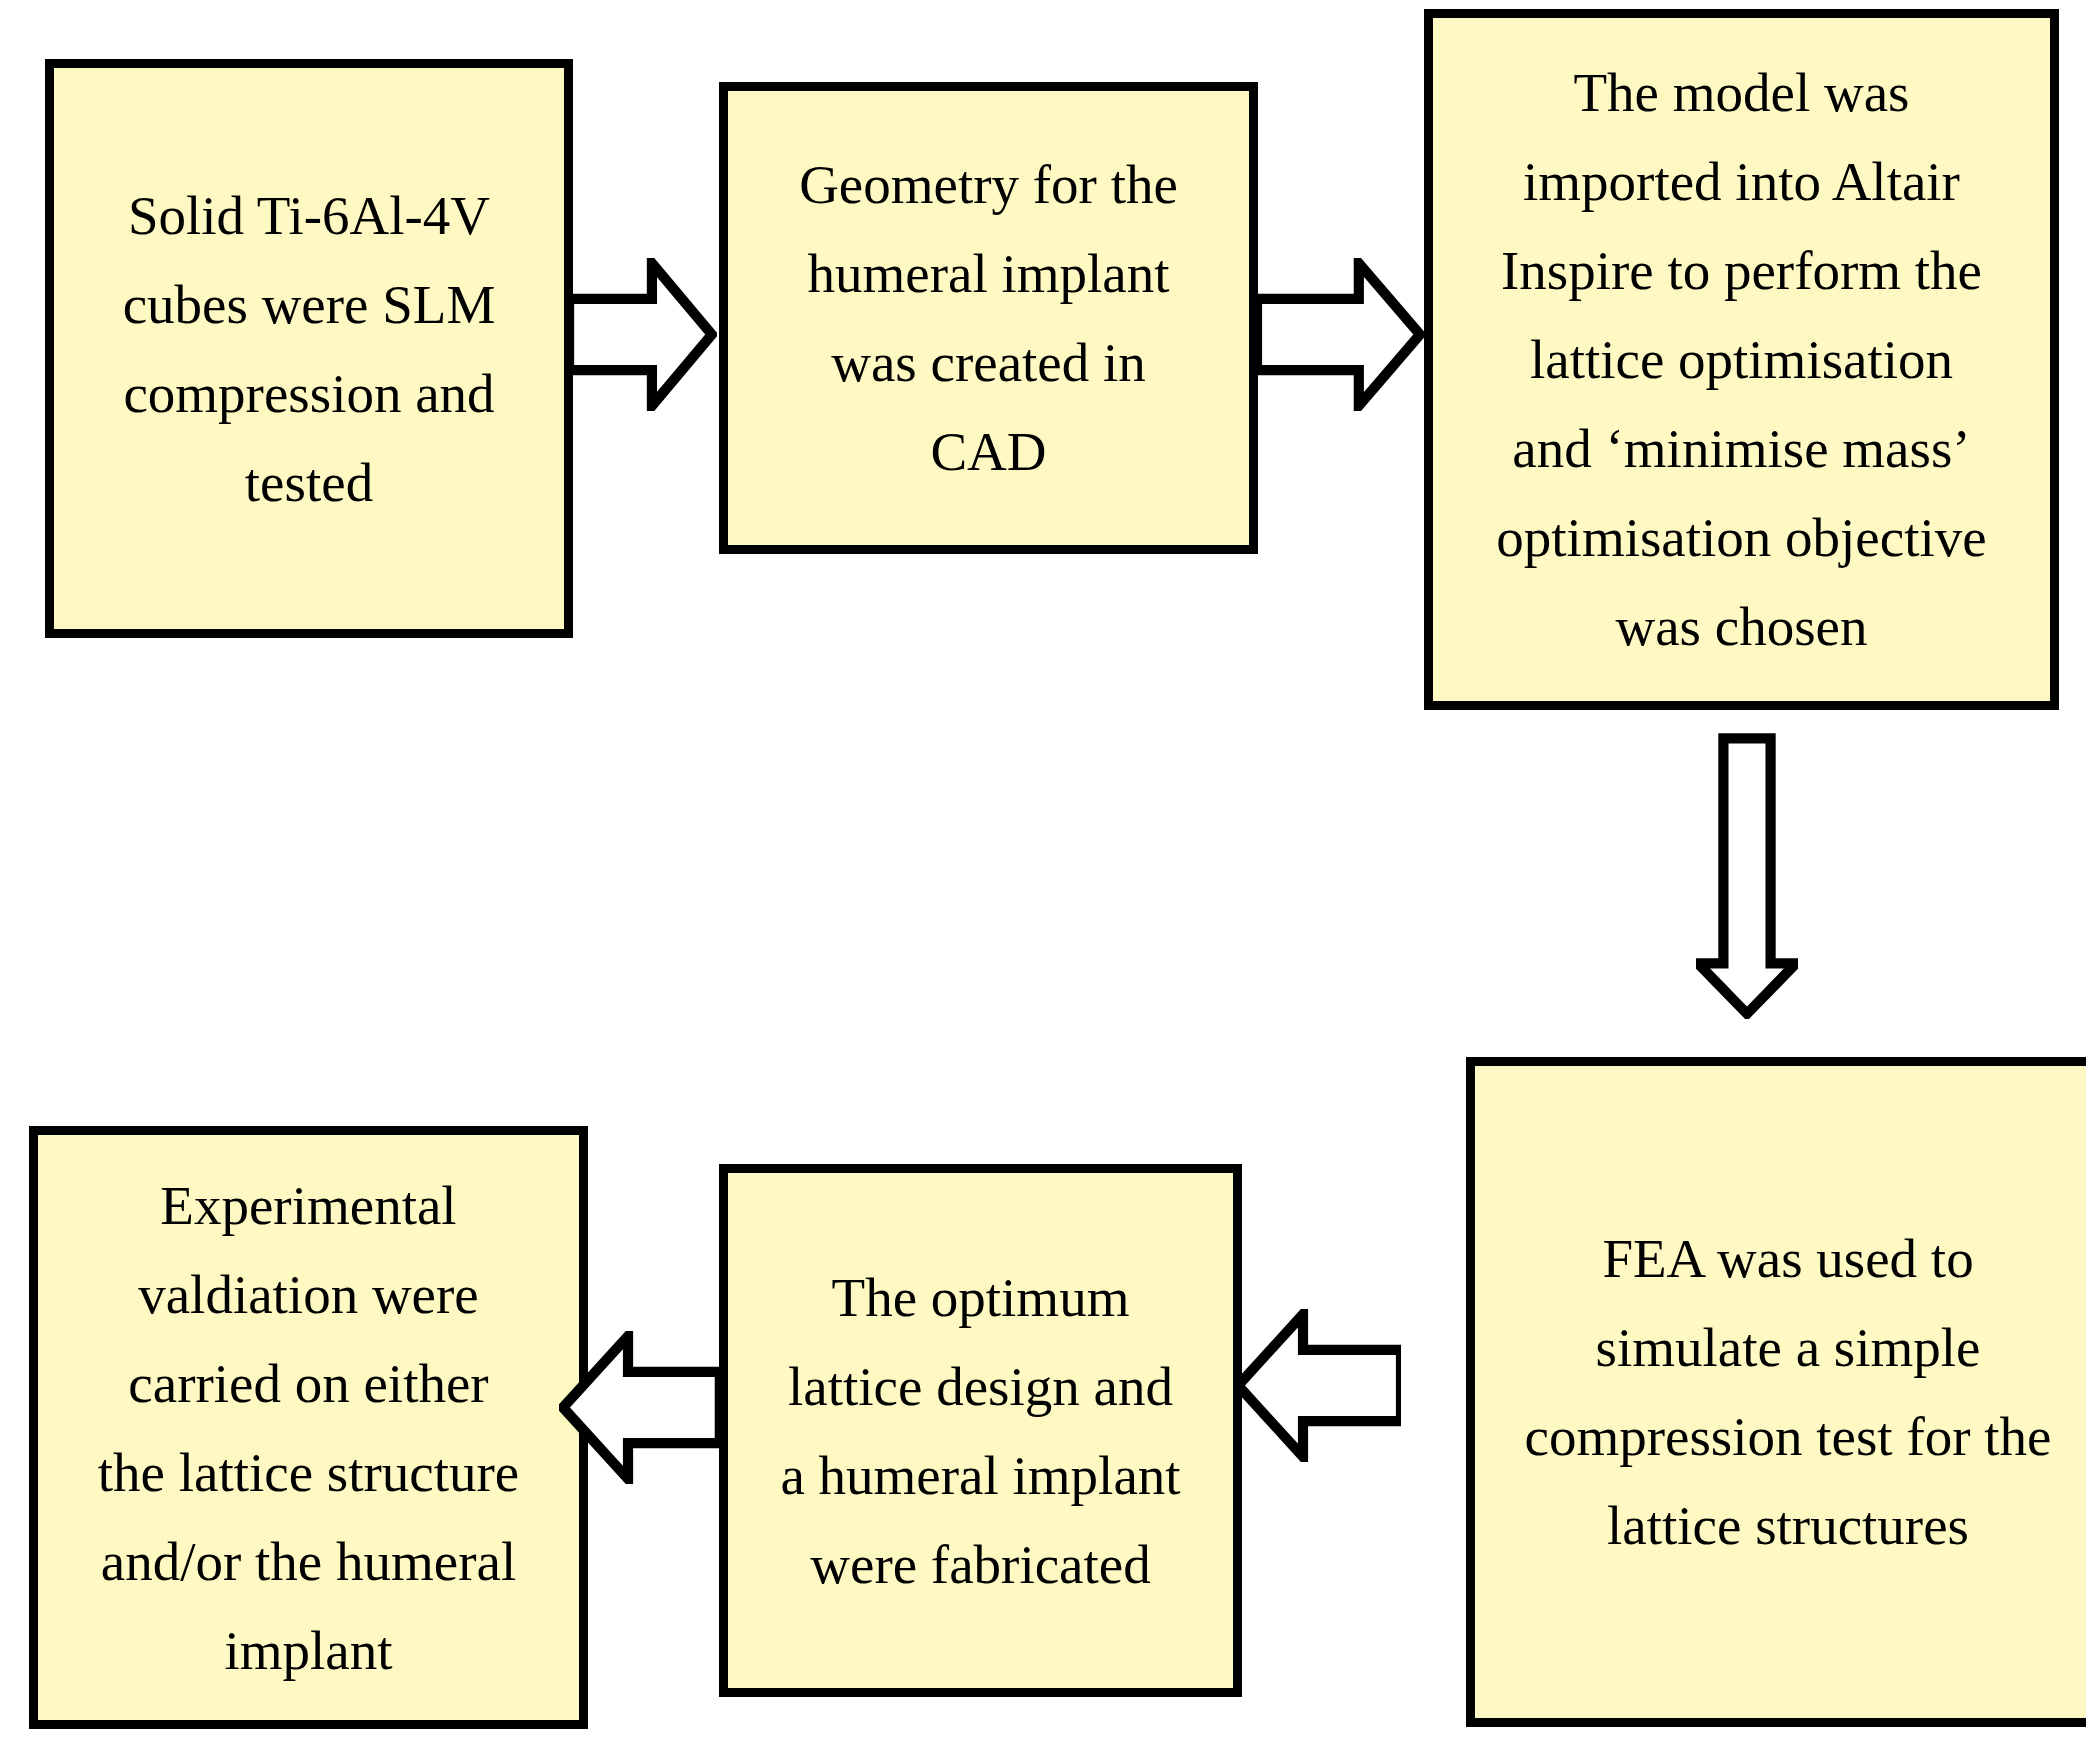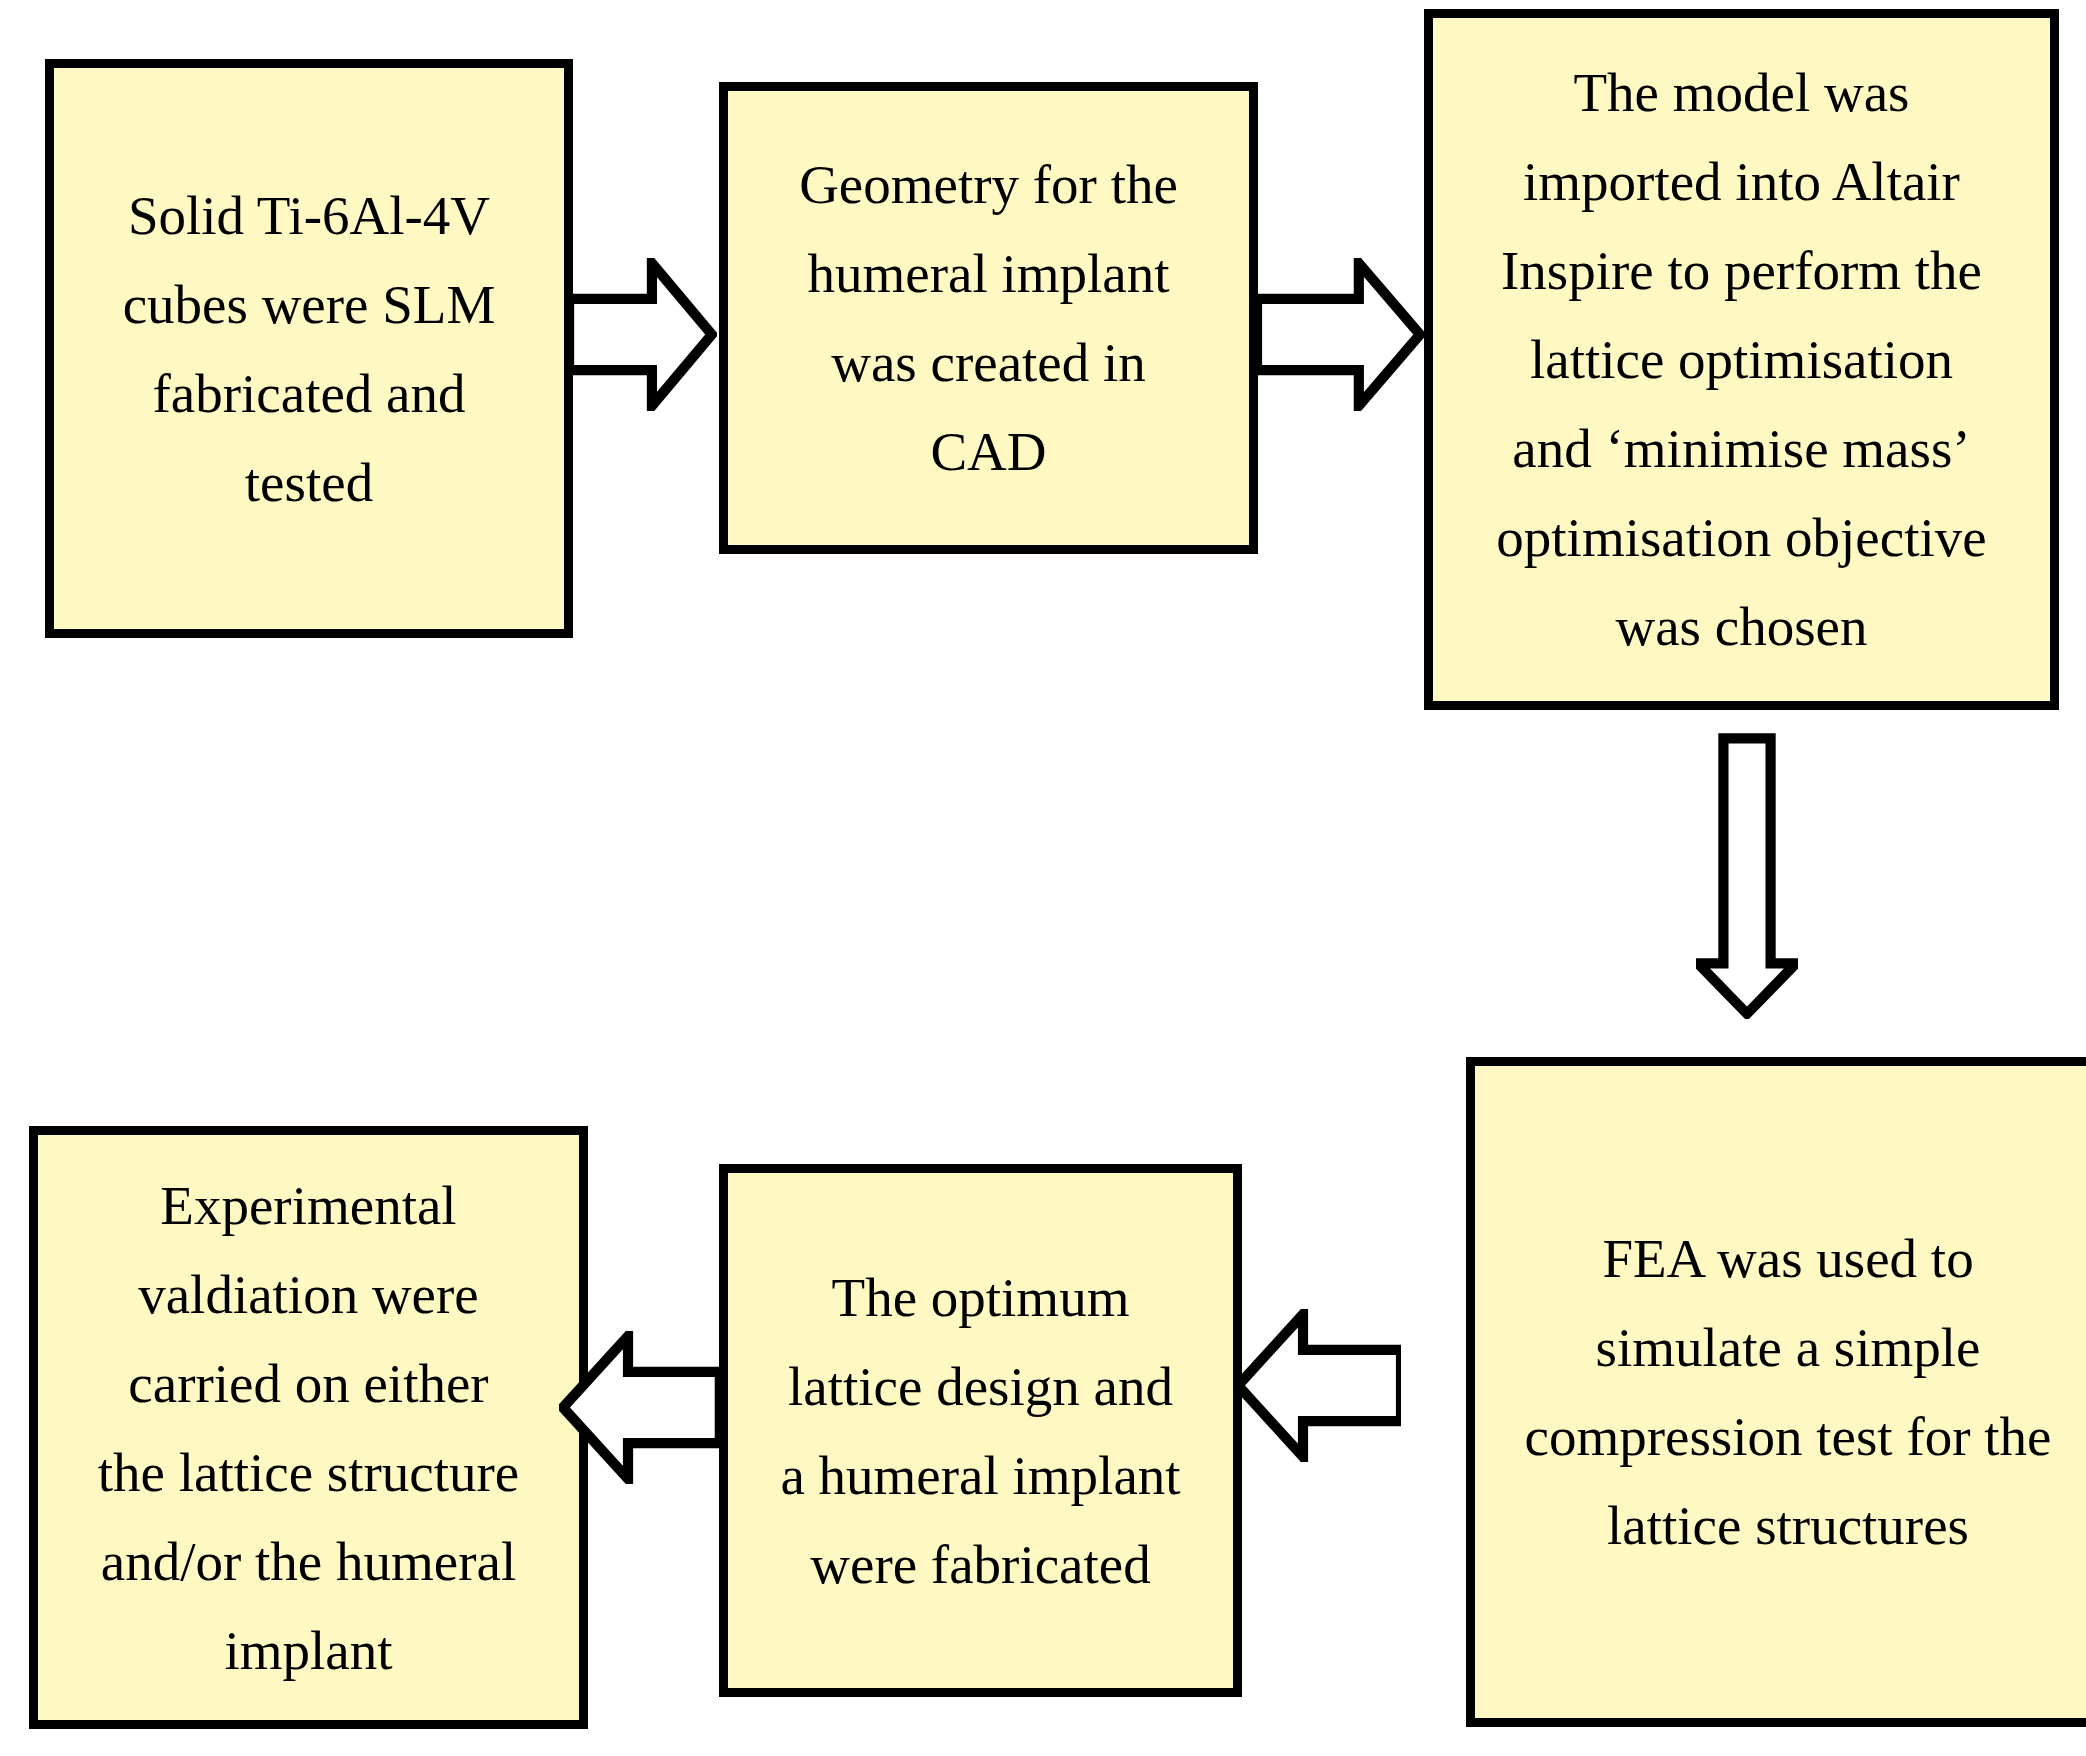--- a/index.html
+++ b/index.html
@@ -54,21 +54,21 @@
   #a54 { left: 559px;  top: 1331px; }
 </style>
 </head>
 <body>
 
 <div class="canvas">
 
   <div class="fbox" id="box1">
     <span class="txt">Solid Ti-6Al-4V
 cubes were SLM
-fabricated and
+compression and
 tested</span>
   </div>
 
   <div class="fbox" id="box2">
     <span class="txt">Geometry for the
 humeral implant
 was created in
 CAD</span>
   </div>
 

